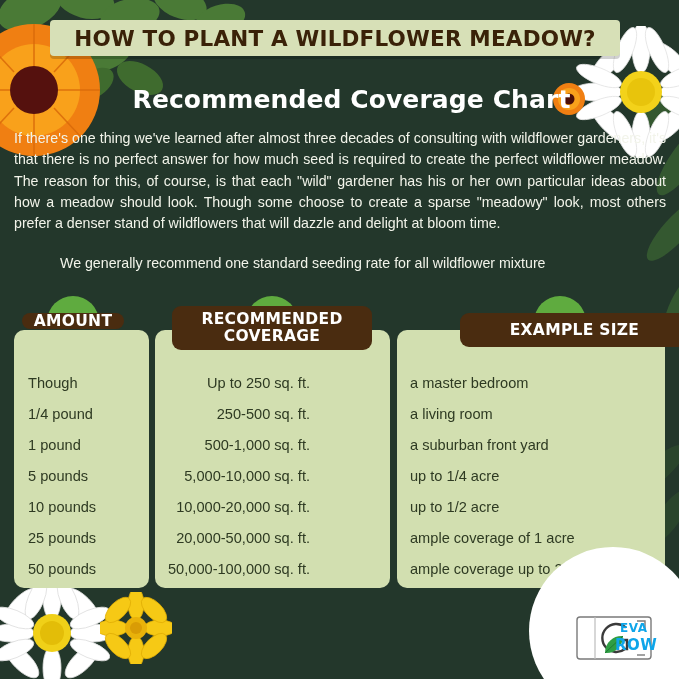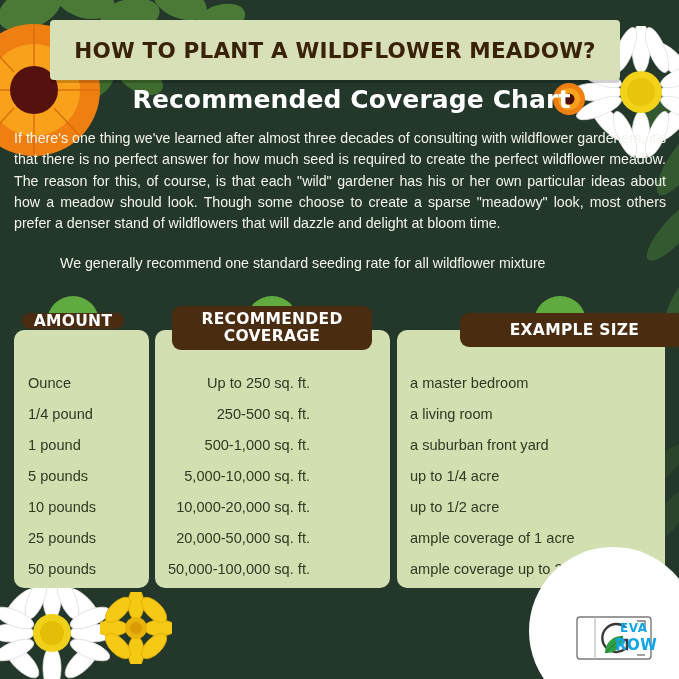--- a/index.html
+++ b/index.html
@@ -23,21 +23,21 @@
   .flower { position: absolute; }
 
   #flower-orange-left { left: -42px; top: 14px; width: 152px; height: 152px; }
   #flower-daisy-right { right: -28px; top: 26px; width: 132px; height: 132px; }
   #flower-orange-small{ left: 552px; top: 82px; width: 34px; height: 34px; }
   #flower-daisy-bot   { left: -6px; top: 578px; width: 116px; height: 108px; }
   #flower-yellow-bot  { left: 100px; top: 592px; width: 72px; height: 72px; }
 
   
   #title-banner {
-    position: absolute; left: 50px; top: 20px; width: 570px; height: 60px;
+    position: absolute; left: 50px; top: 20px; width: 570px; height: 36px;
     background: #d7e0b7;
     border-radius: 4px;
     display: flex; align-items: center; justify-content: center;
     box-shadow: 0 3px 0 rgba(0,0,0,.18);
   }
   #page-title {
     color: #3a2208;
     font-size: 21.5px;
     font-weight: bold;
     letter-spacing: .2px;
@@ -298,21 +298,21 @@
 
     <div class="col" id="col-amount"></div>
     <div class="col" id="col-coverage"></div>
     <div class="col" id="col-example"></div>
 
     <div class="col-head" id="head-amount">AMOUNT</div>
     <div class="col-head" id="head-coverage">RECOMMENDED COVERAGE</div>
     <div class="col-head" id="head-example">EXAMPLE SIZE</div>
 
     <div class="cells" id="cells-amount">
-      <div class="cell">Ounce</div>
+      <div class="cell">Though</div>
       <div class="cell">1/4 pound</div>
       <div class="cell">1 pound</div>
       <div class="cell">5 pounds</div>
       <div class="cell">10 pounds</div>
       <div class="cell">25 pounds</div>
       <div class="cell">50 pounds</div>
     </div>
 
     <div class="cells" id="cells-coverage">
       <div class="cell">Up to 250 sq. ft.</div>

